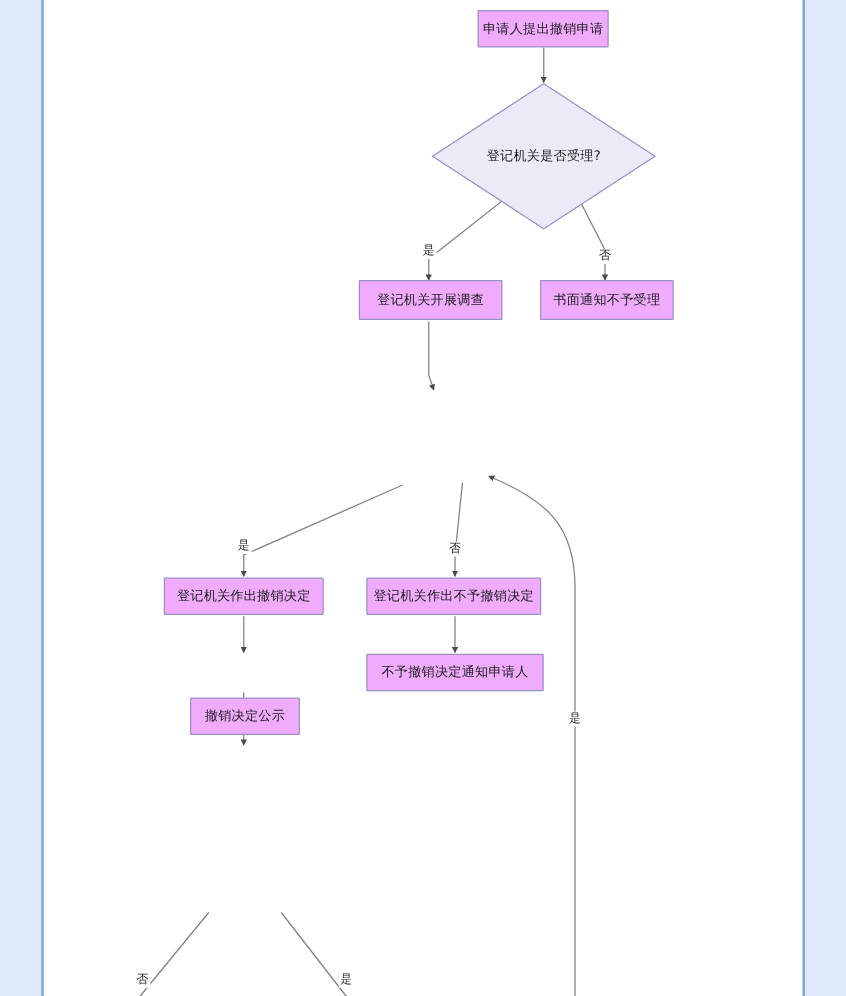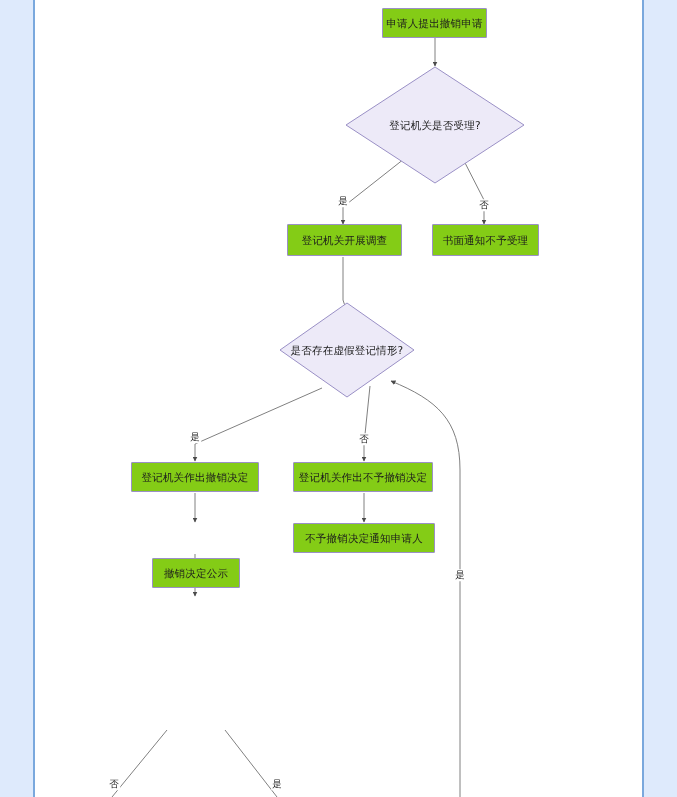--- a/index.html
+++ b/index.html
@@ -56,21 +56,21 @@
     display: flex;
     align-items: center;
     justify-content: center;
     text-align: center;
     color: #1c1c1c;
     font-size: 10.5px;
     line-height: 1.35;
     letter-spacing: 0.2px;
   }
   .node.process {
-    background: #84cc16;
+    background: #f0abfc;
     border: 1px solid #9a90c6;
     border-radius: 1px;
   }
   .node.decision {
     background: transparent;
     border: none;
   }
   .node.decision .dia-shape {
     position: absolute;
     left: 0;
@@ -151,26 +151,20 @@
     </div>
 
     <div class="node process" style="left:250px; top:224px; width:115px; height:32px;">
       <span>登记机关开展调查</span>
     </div>
 
     <div class="node process" style="left:395px; top:224px; width:107px; height:32px;">
       <span>书面通知不予受理</span>
     </div>
 
-    <div class="node decision" style="left:242px; top:302px; width:136px; height:96px;">
-      <svg class="dia-shape" viewBox="0 0 136 96" preserveAspectRatio="none">
-        <polygon points="68,1 135,48 68,95 1,48" fill="#edeaf8" stroke="#9a90c6" stroke-width="1"></polygon>
-      </svg>
-      <span class="dia-label">是否存在虚假登记情形?</span>
-    </div>
 
     <div class="node process" style="left:94px; top:462px; width:128px; height:30px;">
       <span>登记机关作出撤销决定</span>
     </div>
 
     <div class="node process" style="left:256px; top:462px; width:140px; height:30px;">
       <span>登记机关作出不予撤销决定</span>
     </div>
 
     <div class="node process" style="left:115px; top:523px; width:88px; height:30px;margin-top:35px;">

